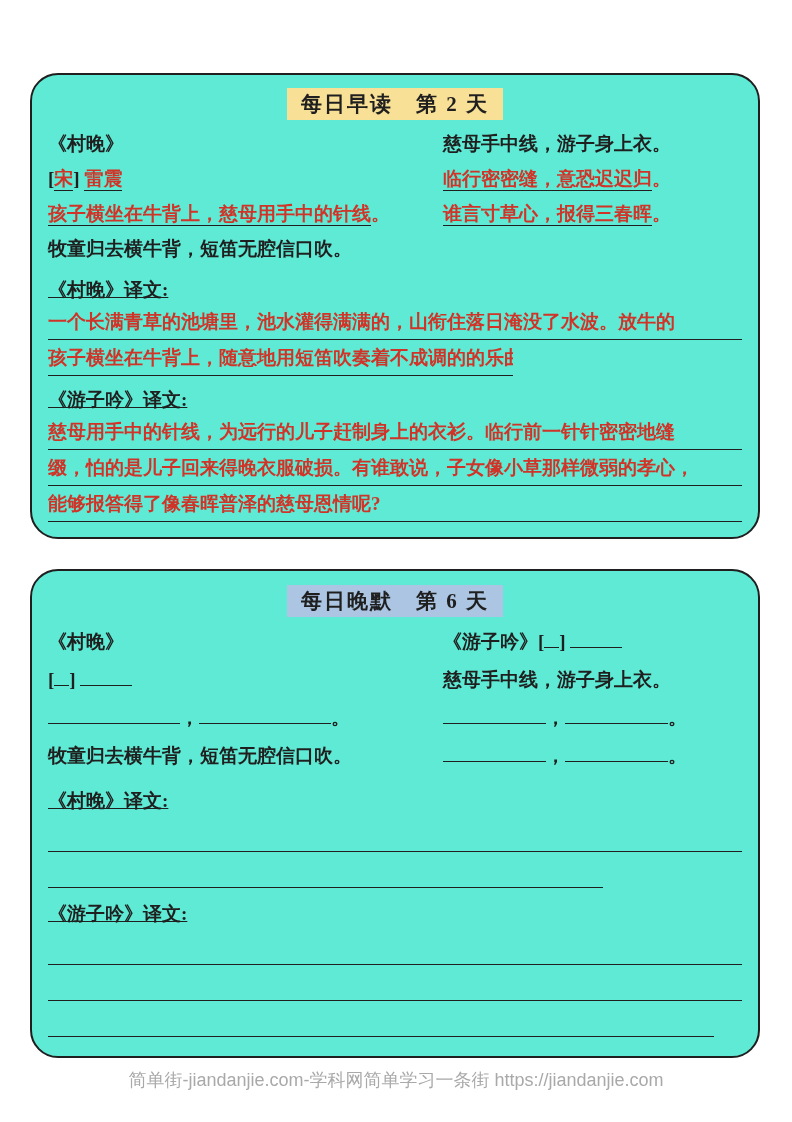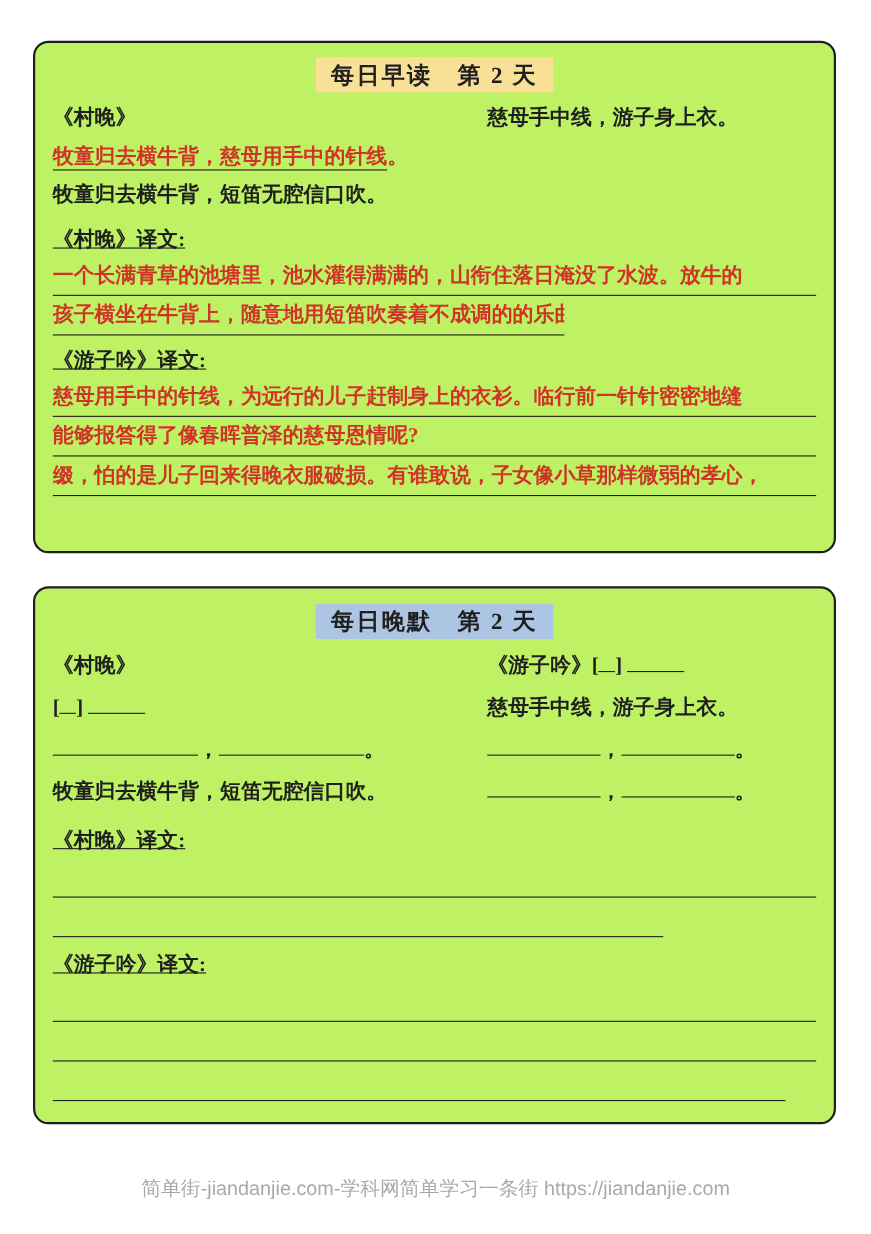--- a/index.html
+++ b/index.html
@@ -2,21 +2,21 @@
 <html><head>
 <meta charset="utf-8">
 <style>
   html,body { margin:0; padding:0; }
   body {
     width:792px; height:1122px; position:relative; background:#ffffff;
     font-family:"Liberation Serif", serif; color:#1f1f1f;
   }
   .card {
     position:absolute; left:30px; width:730px; box-sizing:border-box;
-    border:2.2px solid #1f1f1f; border-radius:14px; background:#bef264;
+    border:2.2px solid #1f1f1f; border-radius:28px; background:#5eead4;margin-top:36px;
   }
   #card-morning { top:37px;  height:466px; padding:13px 16px 0 16px; }
   #card-evening { top:533px; height:489px; padding:14px 16px 0 16px; }
   .banner {
     width:fit-content; margin:0 auto; font-weight:bold; font-size:21px;
     letter-spacing:2px; padding:2px 14px; line-height:28px;
   }
   .banner-yellow { background:#f8e096; }
   .banner-blue   { background:#abc5e2; }
   .poem-grid { display:flex; margin-top:6px; }
@@ -52,41 +52,45 @@
 </head>
 <body>
 
 <div class="card" id="card-morning">
   <div class="banner banner-yellow">每日早读　第 2 天</div>
 
   <div class="poem-grid">
 
     <div class="col">
       <p class="pline center bold">《村晚》</p>
-      <p class="pline bold"><span class="red u">牧童归去横牛背，</span><span class="red u">慈母用手中的针线</span><span class="red">。</span></p>
+      <p class="pline center bold"><span>[</span><span class="red u">宋</span><span>]</span>
+        <span class="red u">雷震</span></p>
+      <p class="pline bold"><span class="red u">孩子横坐在牛背上，</span><span class="red u">慈母用手中的针线</span><span class="red">。</span></p>
       <p class="pline bold">牧童归去横牛背，短笛无腔信口吹。</p>
     </div>
 
     <div class="col col-right">
       <p class="pline bold">慈母手中线，游子身上衣。</p>
+      <p class="pline bold"><span class="red u">临行密密缝，</span><span class="red u">意恐迟迟归</span><span class="red">。</span></p>
+      <p class="pline bold"><span class="red u">谁言寸草心，</span><span class="red u">报得三春晖</span><span class="red">。</span></p>
     </div>
   </div>
 
   <div class="trans-label">《村晚》译文:</div>
   <div class="trans-line red bold">一个长满青草的池塘里，池水灌得满满的，山衔住落日淹没了水波。放牛的</div>
   <div class="trans-line red bold w67">孩子横坐在牛背上，随意地用短笛吹奏着不成调的的乐曲。</div>
 
   <div class="trans-label">《游子吟》译文:</div>
   <div class="trans-line red bold">慈母用手中的针线，为远行的儿子赶制身上的衣衫。临行前一针针密密地缝</div>
+  <div class="trans-line red bold">缀，怕的是儿子回来得晚衣服破损。有谁敢说，子女像小草那样微弱的孝心，</div>
   <div class="trans-line red bold">能够报答得了像春晖普泽的慈母恩情呢?</div>
-  <div class="trans-line red bold">缀，怕的是儿子回来得晚衣服破损。有谁敢说，子女像小草那样微弱的孝心，</div>
 </div>
 
 <div class="card" id="card-evening">
-  <div class="banner banner-blue">每日晚默　第 2 天</div>
+  <div class="banner banner-blue">每日晚默　第 6 天</div>
 
   <div class="poem-grid">
 
     <div class="col">
       <p class="pline center bold">《村晚》</p>
       <p class="pline center bold"><span>[</span><span class="bl bl-dyn"></span><span>]</span>
         <span class="bl bl-auth"></span></p>
       <p class="pline bold"><span class="bl bl-long"></span><span>，</span><span class="bl bl-long"></span><span>。</span></p>
       <p class="pline bold">牧童归去横牛背，短笛无腔信口吹。</p>
     </div>

